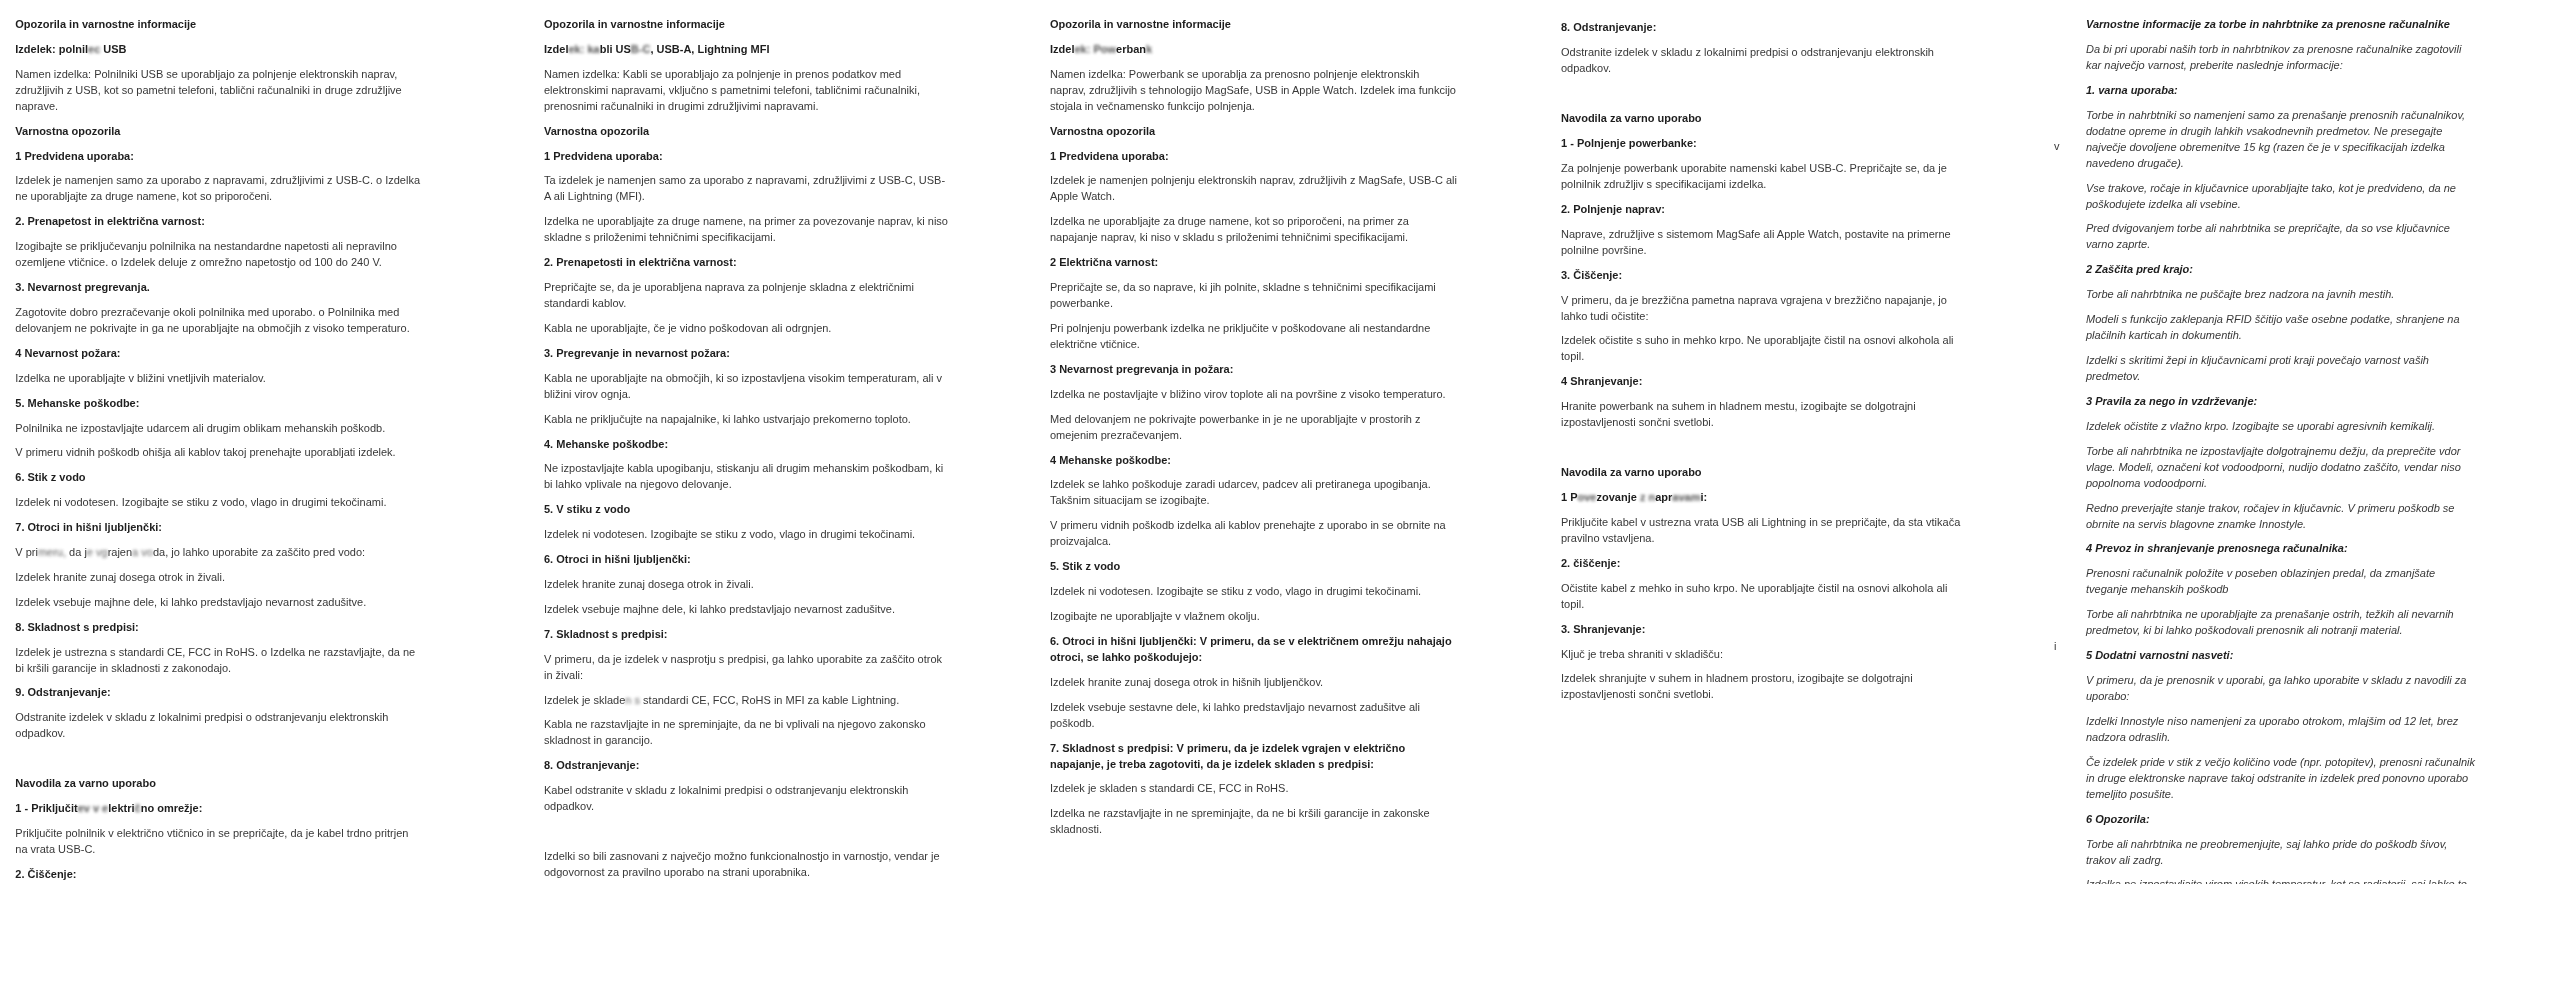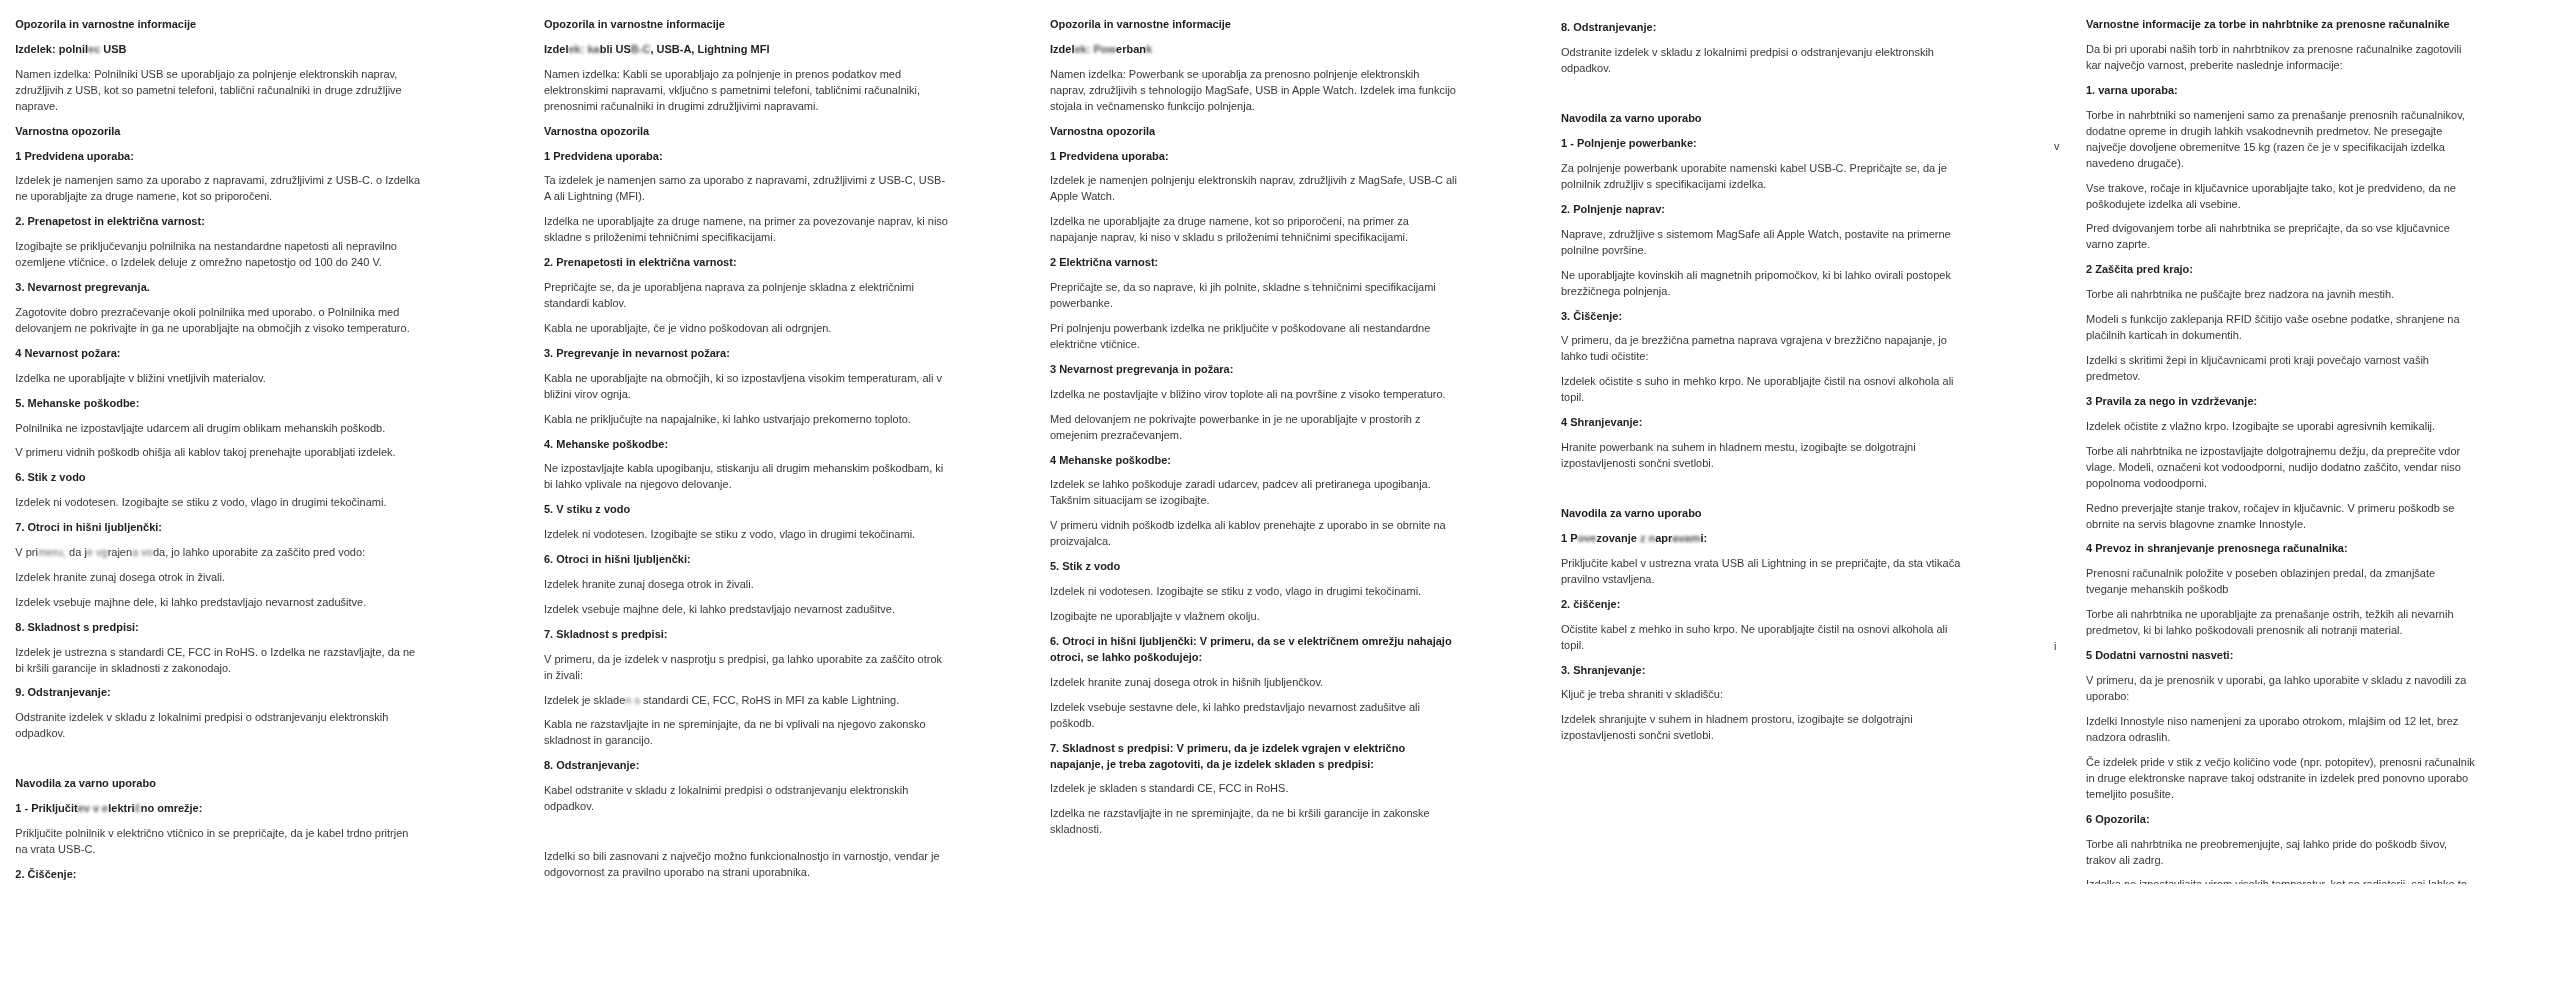--- a/index.html
+++ b/index.html
@@ -108,36 +108,35 @@
       <div class="blk pg"><span>Izdelka ne razstavljajte in ne spreminjajte, da ne bi kršili garancije in zakonske skladnosti.</span></div>
     </div>
   <div class="col" style="left:1561px; width:407px; top:19.3px;">
       <div class="blk hd"><span>8. Odstranjevanje:</span></div>
       <div class="blk pg"><span>Odstranite izdelek v skladu z lokalnimi predpisi o odstranjevanju elektronskih odpadkov.</span></div>
       <div class="blk hd gap"><span>Navodila za varno uporabo</span></div>
       <div class="blk hd"><span>1 - Polnjenje powerbanke:</span></div>
       <div class="blk pg"><span>Za polnjenje powerbank uporabite namenski kabel USB-C. Prepričajte se, da je polnilnik združljiv s specifikacijami izdelka.</span></div>
       <div class="blk hd"><span>2. Polnjenje naprav:</span></div>
       <div class="blk pg"><span>Naprave, združljive s sistemom MagSafe ali Apple Watch, postavite na primerne polnilne površine.</span></div>
-      <div class="blk pg"><span>Ne uporabljajte kovinskih ali magnetnih pripomočkov, ki bi lahko ovirali postopek brezžičnega polnjenja.</span></div>
       <div class="blk hd"><span>3. Čiščenje:</span></div>
       <div class="blk pg"><span>V primeru, da je brezžična pametna naprava vgrajena v brezžično napajanje, jo lahko tudi očistite:</span></div>
       <div class="blk pg"><span>Izdelek očistite s suho in mehko krpo. Ne uporabljajte čistil na osnovi alkohola ali topil.</span></div>
       <div class="blk hd"><span>4 Shranjevanje:</span></div>
       <div class="blk pg"><span>Hranite powerbank na suhem in hladnem mestu, izogibajte se dolgotrajni izpostavljenosti sončni svetlobi.</span></div>
       <div class="blk hd gap"><span>Navodila za varno uporabo</span></div>
       <div class="blk hd"><span>1 P</span><span class="blur">ove</span><span>zovanje </span><span class="blur">z n</span><span>apr</span><span class="blur">avam</span><span>i:</span></div>
       <div class="blk pg"><span>Priključite kabel v ustrezna vrata USB ali Lightning in se prepričajte, da sta vtikača pravilno vstavljena.</span></div>
       <div class="blk hd"><span>2. čiščenje:</span></div>
       <div class="blk pg"><span>Očistite kabel z mehko in suho krpo. Ne uporabljajte čistil na osnovi alkohola ali topil.</span></div>
       <div class="blk hd"><span>3. Shranjevanje:</span></div>
       <div class="blk pg"><span>Ključ je treba shraniti v skladišču:</span></div>
       <div class="blk pg"><span>Izdelek shranjujte v suhem in hladnem prostoru, izogibajte se dolgotrajni izpostavljenosti sončni svetlobi.</span></div>
     </div>
-  <div class="col" style="left:2086px; width:390px;">
+  <div class="col" style="left:2086px; width:390px;font-style:italic;">
       <div class="blk hd"><span>Varnostne informacije za torbe in nahrbtnike za prenosne računalnike</span></div>
       <div class="blk pg"><span>Da bi pri uporabi naših torb in nahrbtnikov za prenosne računalnike zagotovili kar največjo varnost, preberite naslednje informacije:</span></div>
       <div class="blk hd"><span>1. varna uporaba:</span></div>
       <div class="blk pg"><span>Torbe in nahrbtniki so namenjeni samo za prenašanje prenosnih računalnikov, dodatne opreme in drugih lahkih vsakodnevnih predmetov. Ne presegajte največje dovoljene obremenitve 15 kg (razen če je v specifikacijah izdelka navedeno drugače).</span></div>
       <div class="blk pg"><span>Vse trakove, ročaje in ključavnice uporabljajte tako, kot je predvideno, da ne poškodujete izdelka ali vsebine.</span></div>
       <div class="blk pg"><span>Pred dvigovanjem torbe ali nahrbtnika se prepričajte, da so vse ključavnice varno zaprte.</span></div>
       <div class="blk hd"><span>2 Zaščita pred krajo:</span></div>
       <div class="blk pg"><span>Torbe ali nahrbtnika ne puščajte brez nadzora na javnih mestih.</span></div>
       <div class="blk pg"><span>Modeli s funkcijo zaklepanja RFID ščitijo vaše osebne podatke, shranjene na plačilnih karticah in dokumentih.</span></div>
       <div class="blk pg"><span>Izdelki s skritimi žepi in ključavnicami proti kraji povečajo varnost vaših predmetov.</span></div>

